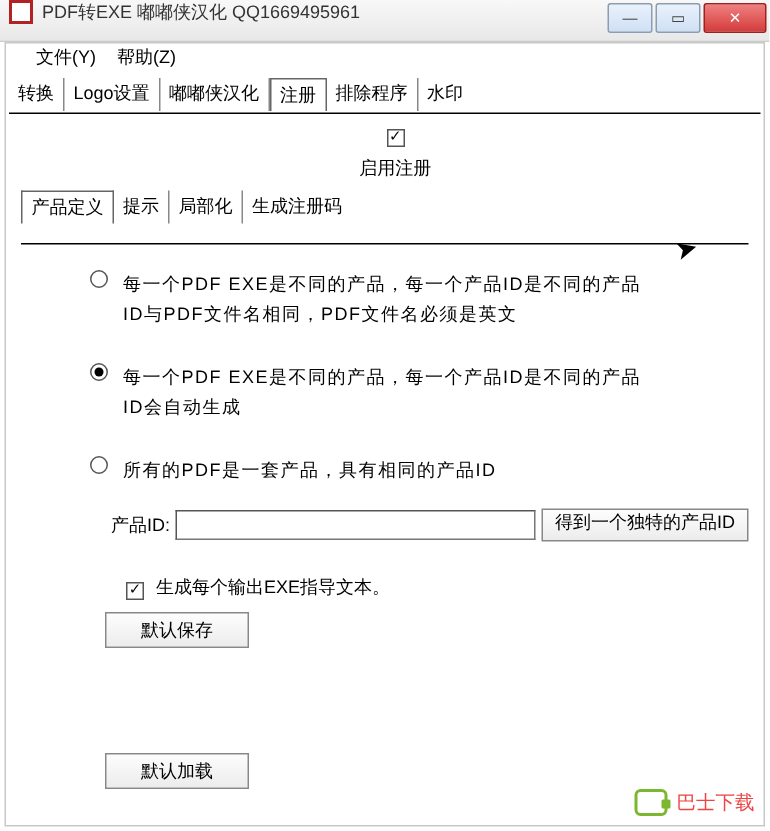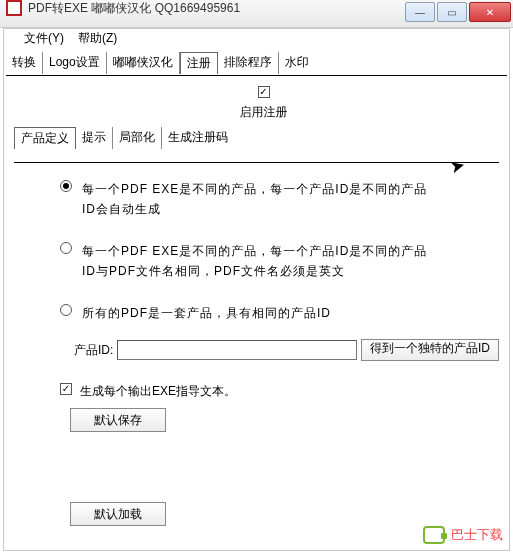--- a/index.html
+++ b/index.html
@@ -185,23 +185,23 @@
     font-size: 12px;
   }
   .id-btn {
     height: 22px;
     padding: 0 8px;
     border: 1px solid #888;
     background: linear-gradient(to bottom, #fdfdfd, #ececec);
     cursor: default;
   }
   .gen-checkbox {
-    margin: 0 0 0 46px;
-    display: flex;
-    align-items: flex-start;
+    margin: 0 0 0 70px;
+    display: flex;
+    align-items: flex-end;
     gap: 8px;
   }
   .bottom-buttons {
     position: absolute;
     bottom: 28px;
     left: 70px;
     display: flex;
     gap: 70px;
     flex-direction: column;
   }
@@ -299,29 +299,29 @@
   <div class="sub-tabs">
     <div class="sub-tab active">产品定义</div>
     <div class="sub-tab">提示</div>
     <div class="sub-tab">局部化</div>
     <div class="sub-tab">生成注册码</div>
   </div>
   <div class="sub-underline"></div>
 
   <div class="radio-group">
     <div class="radio-item">
+      <span class="radio"></span>
+      <span class="radio-label">每一个PDF EXE是不同的产品，每一个产品ID是不同的产品ID与PDF文件名相同，PDF文件名必须是英文</span>
+    </div>
+    <div class="radio-item">
       <span class="radio checked"></span>
       <span class="radio-label">每一个PDF EXE是不同的产品，每一个产品ID是不同的产品ID会自动生成</span>
     </div>
     <div class="radio-item">
       <span class="radio"></span>
-      <span class="radio-label">每一个PDF EXE是不同的产品，每一个产品ID是不同的产品ID与PDF文件名相同，PDF文件名必须是英文</span>
-    </div>
-    <div class="radio-item">
-      <span class="radio"></span>
       <span class="radio-label">所有的PDF是一套产品，具有相同的产品ID</span>
     </div>
   </div>
 
   <div class="product-id-row">
     <span>产品ID:</span>
     <input type="text" value="" style="">
     <div class="id-btn">得到一个独特的产品ID</div>
   </div>
 

